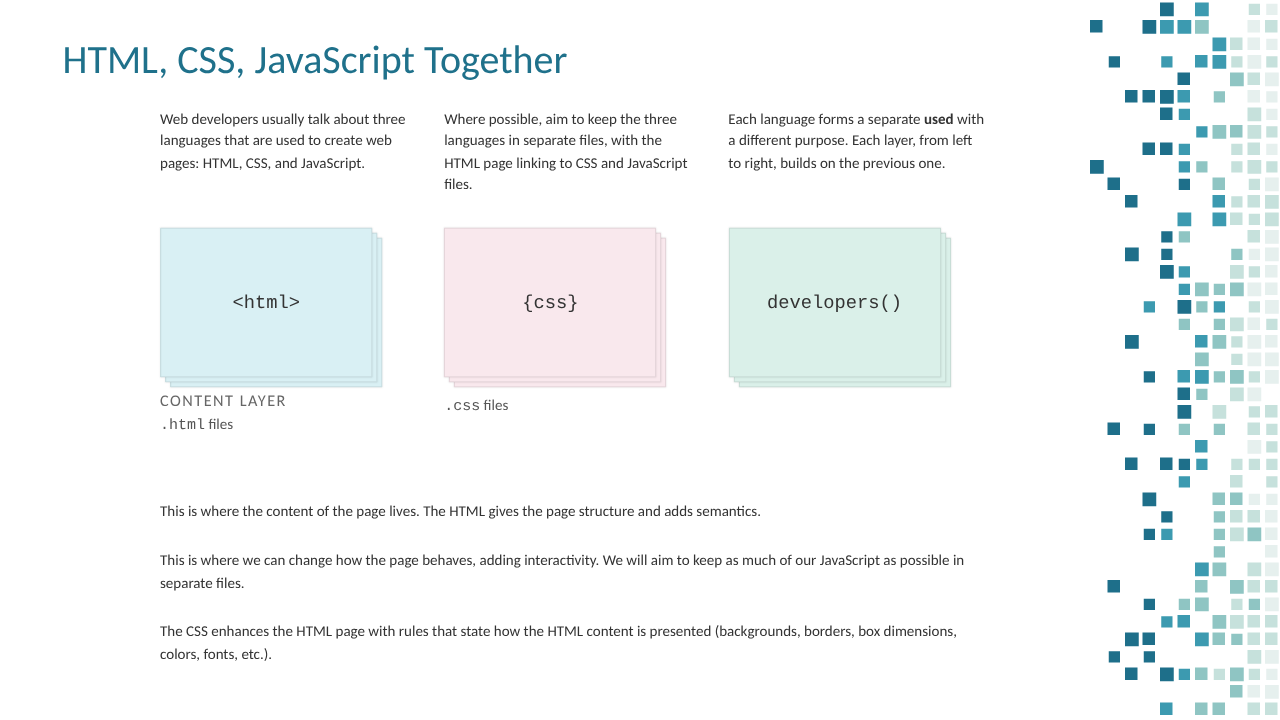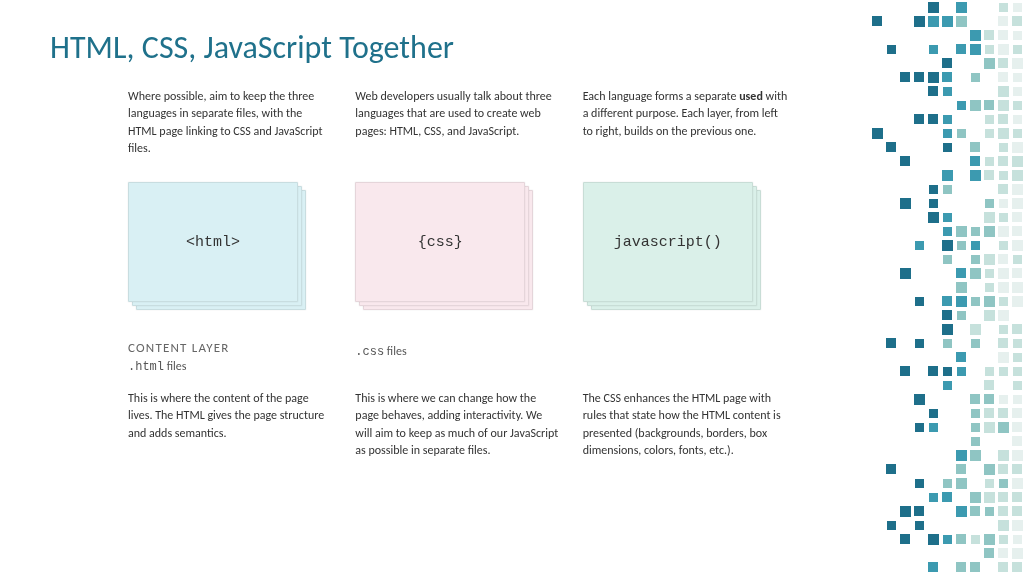--- a/index.html
+++ b/index.html
@@ -12,40 +12,40 @@
   .card-row { position: absolute; left: 128px; top: 182px; width: 660px; display: flex; gap: 22px; }
   .card-wrap { flex: 1; }
   .stack { position: relative; width: 178px; height: 128px; }
   .sheet { position: absolute; width: 170px; height: 120px; border: 1px solid rgba(0,0,0,0.08); border-radius: 1px; box-shadow: 0 0 0 1px rgba(0,0,0,0.02); display: flex; align-items: center; justify-content: center; font-family: "Courier New", monospace; font-size: 15px; color: #333; }
   .s1 { left: 8px; top: 8px; }
   .s2 { left: 4px; top: 4px; }
   .s3 { left: 0;  top: 0; }
   .c-html .sheet { background: #d9f0f4; }
   .c-css  .sheet { background: #f9e8ed; }
   .c-js   .sheet { background: #daf0e9; }
-  .layer-row { position: absolute; left: 128px; top: 340px; width: 660px; display: flex; gap: 22px; }
+  .layer-row { position: absolute; left: 128px; top: 314px; width: 660px; display: flex; gap: 22px; }
   .layer-col { flex: 1; }
   .layer-name { font-size: 13px; letter-spacing: 1.2px; color: #666; font-weight: 400; }
   .layer-file { font-size: 12px; color: #555; margin-top: 4px; }
   .layer-file .ext { font-family: "Courier New", monospace; }
-  .desc-row { position: absolute; left: 128px; top: 390px; width: 660px; display: flex; gap: 22px; }
+  .desc-row { position: absolute; left: 128px; top: 402px; width: 660px; display: flex; gap: 22px; flex-direction: column; }
   .desc-col { flex: 1; font-size: 12px; line-height: 1.45; color: #333; }
   
   .deco { position: absolute; right: 0; top: 0; width: 200px; height: 576px; pointer-events: none; }
   .sq { position: absolute; }
 </style>
 </head>
 <body>
 
 <div class="slide">
   <div class="title">HTML, CSS, JavaScript Together</div>
 
   <div class="intro-row">
+    <div class="intro-col">Web developers usually talk about three languages that are used to create web pages: HTML, CSS, and JavaScript.</div>
     <div class="intro-col">Where possible, aim to keep the three languages in separate files, with the HTML page linking to CSS and JavaScript files.</div>
-    <div class="intro-col">Web developers usually talk about three languages that are used to create web pages: HTML, CSS, and JavaScript.</div>
     <div class="intro-col">
       <span>Each language forms a separate </span><b>used</b><span> with a different purpose. Each layer, from left to right, builds on the previous one.</span>
     </div>
   </div>
 
   <div class="card-row">
     <div class="card-wrap c-html">
       <div class="stack">
         <div class="sheet s1"></div>
         <div class="sheet s2"></div>
@@ -61,21 +61,21 @@
         <div class="sheet s3">
             <span>{css}</span>
           </div>
       </div>
     </div>
     <div class="card-wrap c-js">
       <div class="stack">
         <div class="sheet s1"></div>
         <div class="sheet s2"></div>
         <div class="sheet s3">
-            <span>javascript()</span>
+            <span>developers()</span>
           </div>
       </div>
     </div>
   </div>
 
   <div class="layer-row">
     <div class="layer-col">
       <div class="layer-name">CONTENT  LAYER</div>
       <div class="layer-file"><span class="ext">.html</span><span> files</span></div>
     </div>

